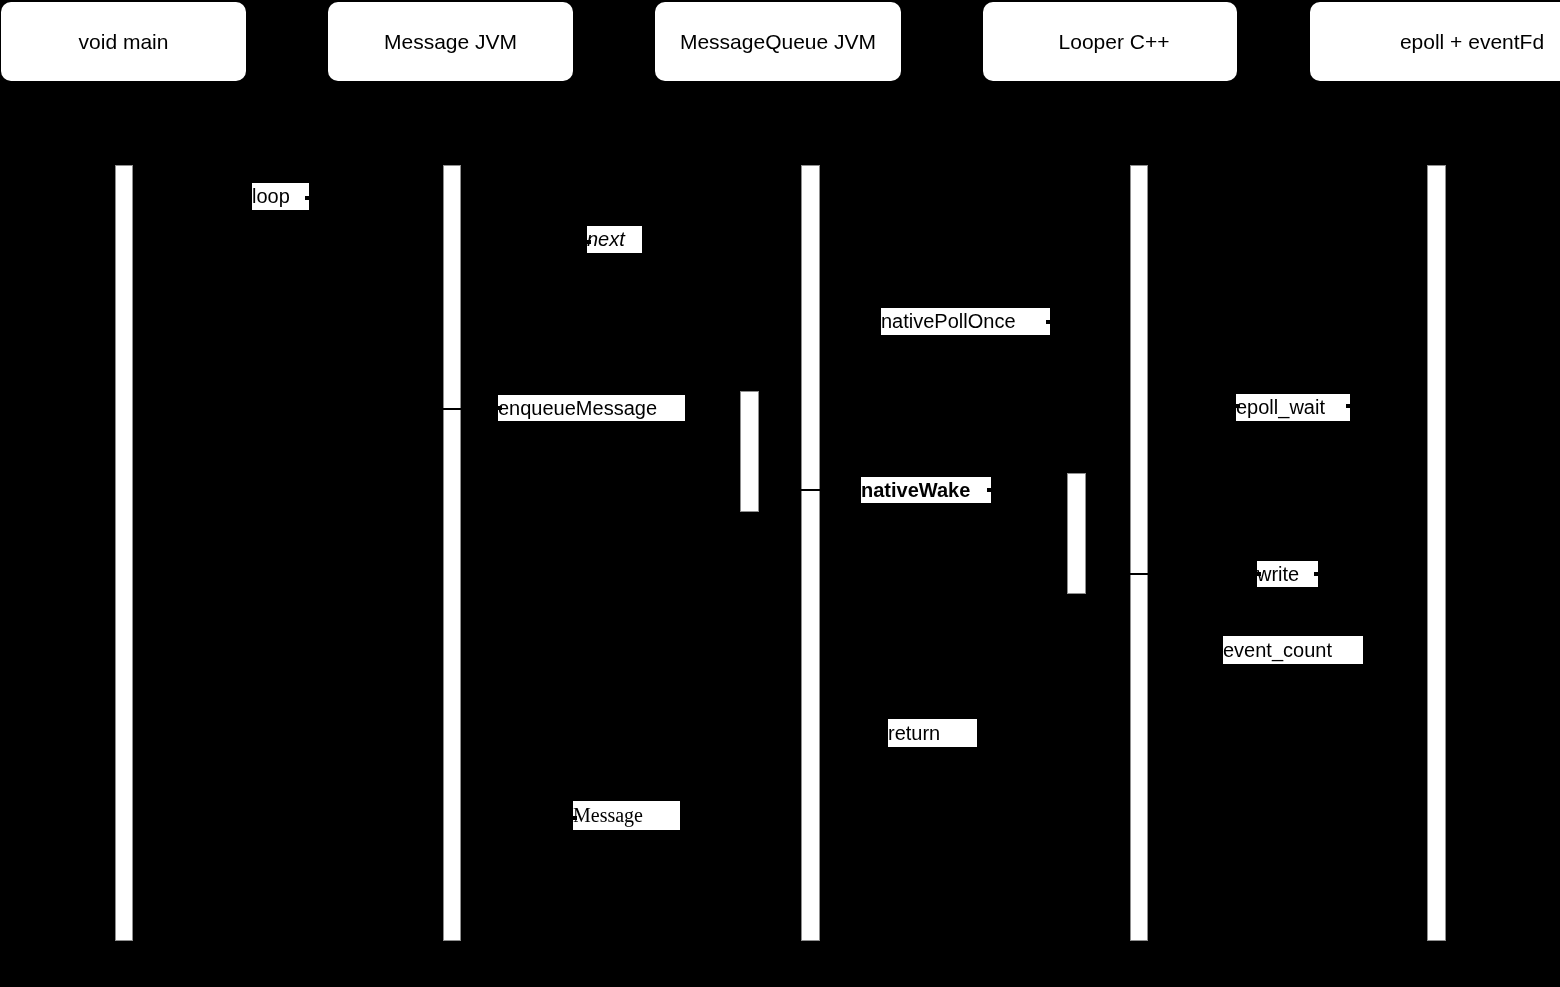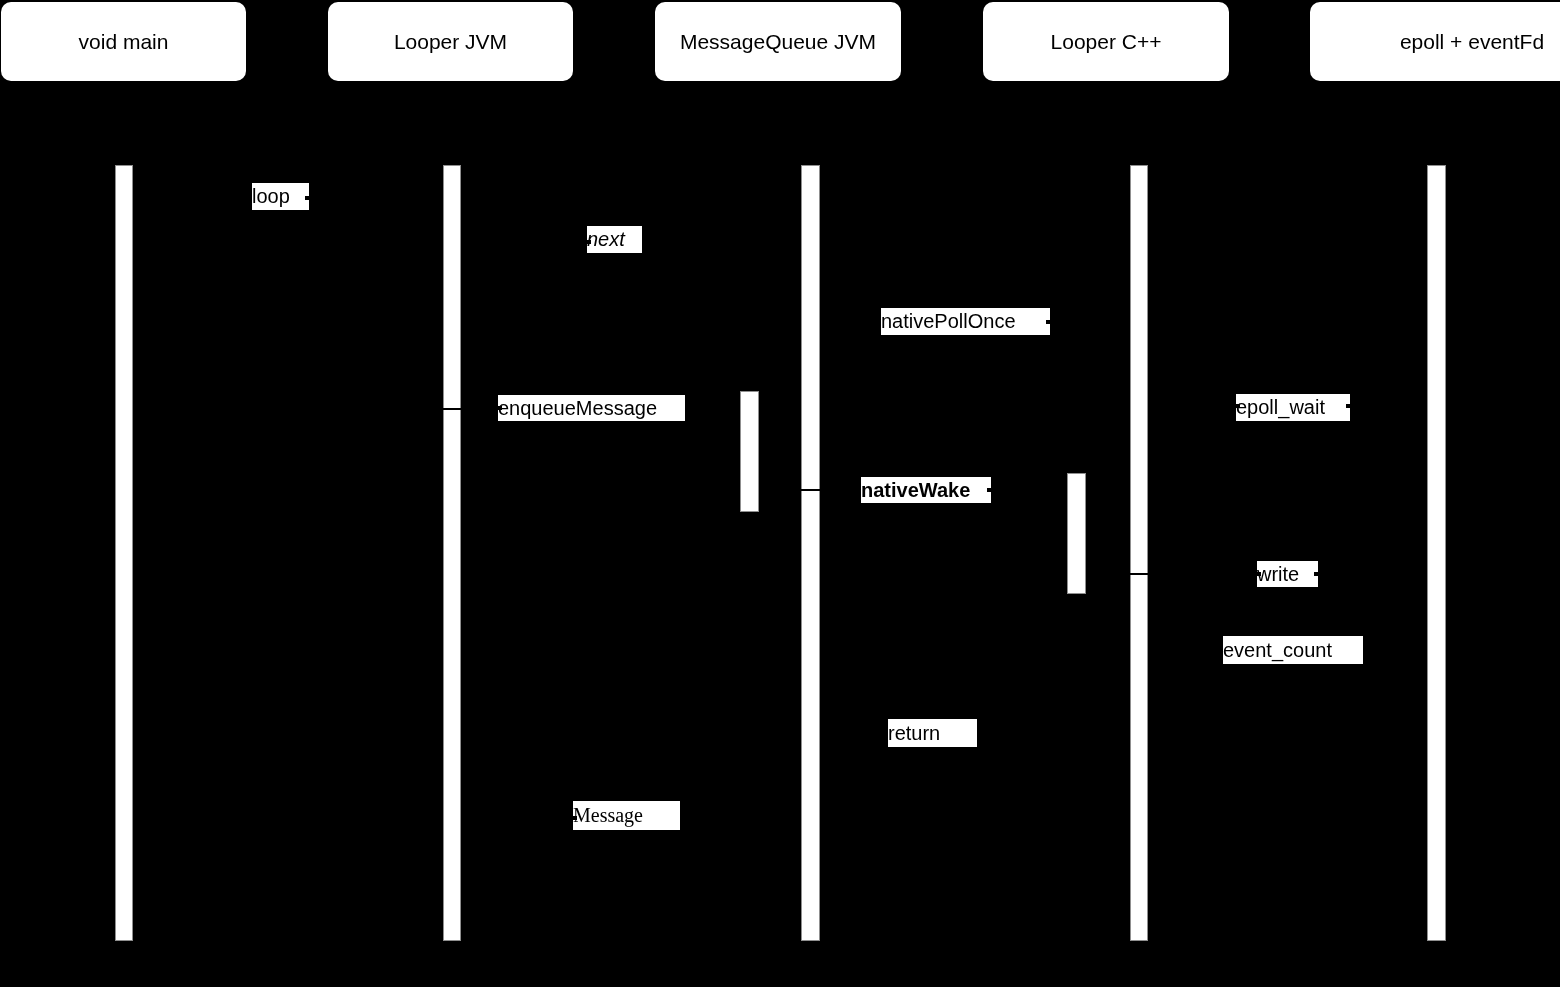--- a/index.html
+++ b/index.html
@@ -52,26 +52,26 @@
       <div class="message-arrow" style="left: 1086px; top: 573px; width: 341px;"></div>
       <div class="message-arrow" style="left: 1148px; top: 648px; width: 279px;"></div>
       <div class="message-arrow" style="left: 820px; top: 733px; width: 310px;"></div>
       <div class="message-arrow" style="left: 461px; top: 817px; width: 340px;"></div>
     </div>
   <div id="layer-participants">
       <div class="participant-box" style="left: 1px; width: 245px;">
         <span>void main</span>
       </div>
       <div class="participant-box" style="left: 328px; width: 245px;">
-        <span>Looper JVM</span>
+        <span>Message JVM</span>
       </div>
       <div class="participant-box" style="left: 655px; width: 246px;">
         <span>MessageQueue JVM</span>
       </div>
-      <div class="participant-box" style="left: 983px; width: 246px;">
+      <div class="participant-box" style="left: 983px; width: 246px; padding-left: 8px;">
         <span>Looper C++</span>
       </div>
       <div class="participant-box" style="left: 1310px; width: 246px; padding-left: 39px;">
         <span>epoll + eventFd</span>
       </div>
     </div>
   <div id="layer-messages">
       <div class="message-chip" style="left: 252px; top: 183px; width: 57px; height: 27px;">
         <span>loop</span>
       </div>

